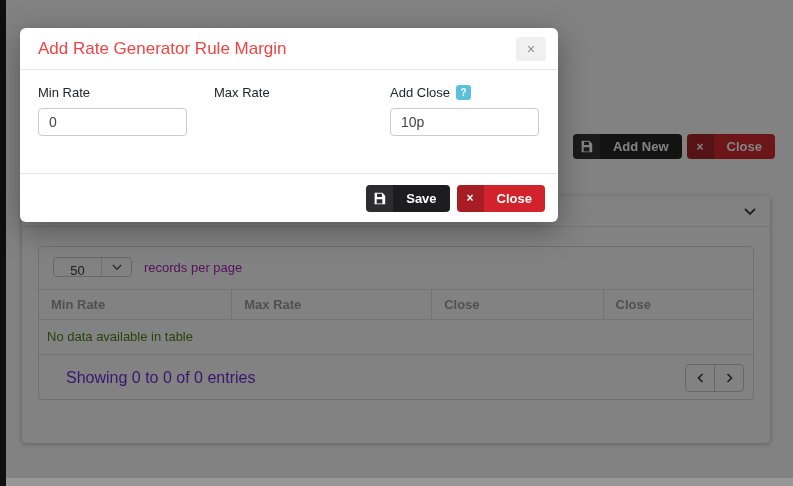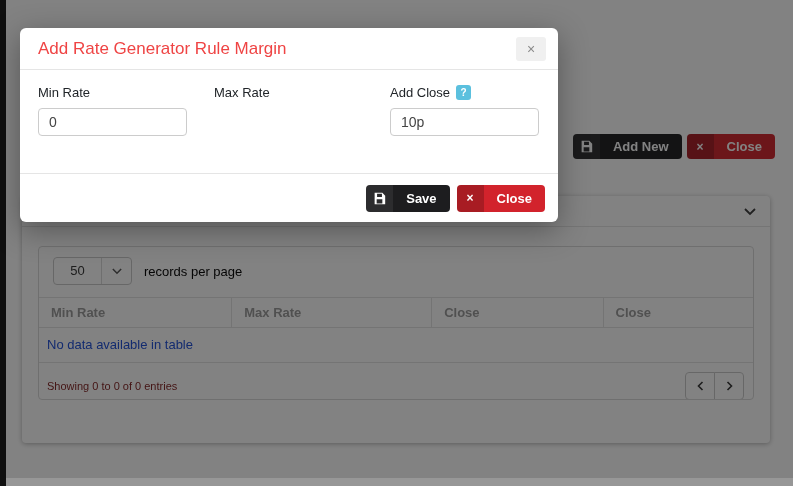--- a/index.html
+++ b/index.html
@@ -34,33 +34,33 @@
   .page-toolbar .btn { height:25px; }
 
   
   .card { position:absolute; left:22px; top:196px; width:748px; height:247px; background:#fff;
           border-radius:4px; box-shadow:0 1px 5px rgba(0,0,0,0.3); }
   .card-header { height:31px; border-bottom:1px solid #e4e4e4; display:flex; align-items:center;
                  justify-content:flex-end; padding:0 14px; }
   .inner-box { position:absolute; left:16px; right:16px; top:50px; height:154px;
                border:1px solid #d9d9d9; border-radius:4px; overflow:hidden; }
   .controls-row { display:flex; align-items:center; gap:12px; padding:10px 14px 12px 14px; }
-  .pselect { width:79px; height:28px; border:1px solid #c9c9c9; border-radius:4px; display:flex;
+  .pselect { width:79px; height:20px; border:1px solid #c9c9c9; border-radius:4px; display:flex;
              background:#fff; cursor:pointer; }
   .pselect .val { flex:1; text-align:center; line-height:26px; font-size:13px; color:#333; }
   .pselect .chev { width:30px; border-left:1px solid #d9d9d9; display:flex; align-items:center; justify-content:center; }
-  .rpp-label { font-size:13px; color:#000000; }
+  .rpp-label { font-size:13px; color:#a21caf; }
 
   table.dt { width:100%; border-collapse:collapse; table-layout:fixed; font-size:13px; }
   table.dt th { border-top:1px solid #e2e2e2; border-bottom:1px solid #e2e2e2;
                 color:#9a9a9a; font-weight:bold; text-align:left; padding:7px 12px; cursor:pointer; }
   table.dt th + th { border-left:1px solid #e2e2e2; }
-  table.dt td { padding:9px 12px 10px 8px; color:#1d4ed8; border-bottom:1px solid #e2e2e2; }
+  table.dt td { padding:9px 12px 10px 8px; color:#4d7c0f; border-bottom:1px solid #e2e2e2; }
   .table-footer { display:flex; align-items:center; justify-content:space-between; padding:9px 9px 0 8px; }
-  .summary { font-size:11px; color:#7f1d1d; }
+  .summary { font-size:16px; color:#6d28d9;margin-left:19px; }
   .pager { display:flex; }
   .pgbtn { width:30px; height:28px; border:1px solid #c9c9c9; background:#fff; display:flex;
            align-items:center; justify-content:center; cursor:pointer; }
   .pgbtn.prev { border-radius:4px 0 0 4px; }
   .pgbtn.next { border-radius:0 4px 4px 0; margin-left:-1px; }
 
   
   .backdrop { position:absolute; left:0; top:0; right:0; bottom:0; background:rgba(10,10,10,0.51); }
   .bottom-strip { position:absolute; left:6px; right:0; top:478px; height:8px; background:rgba(255,255,255,0.17); }
 

